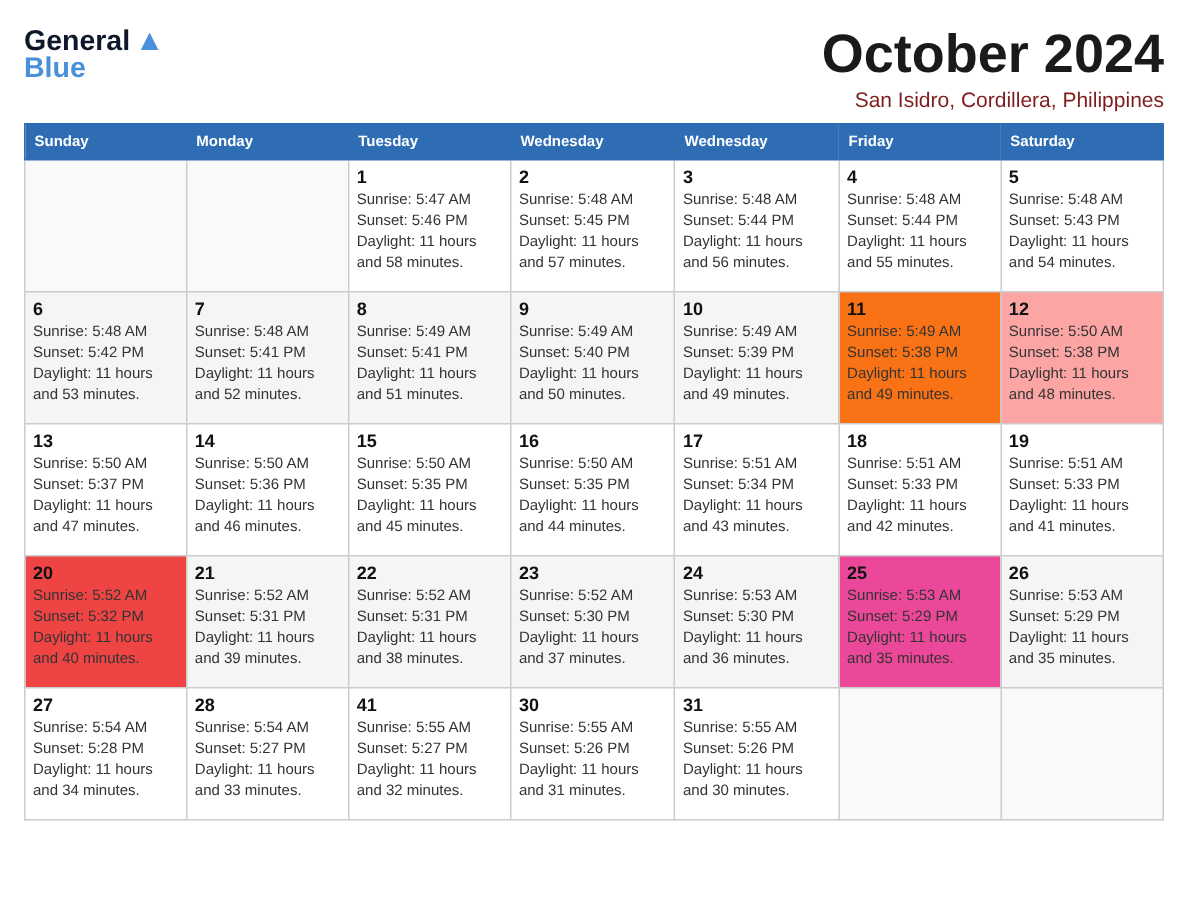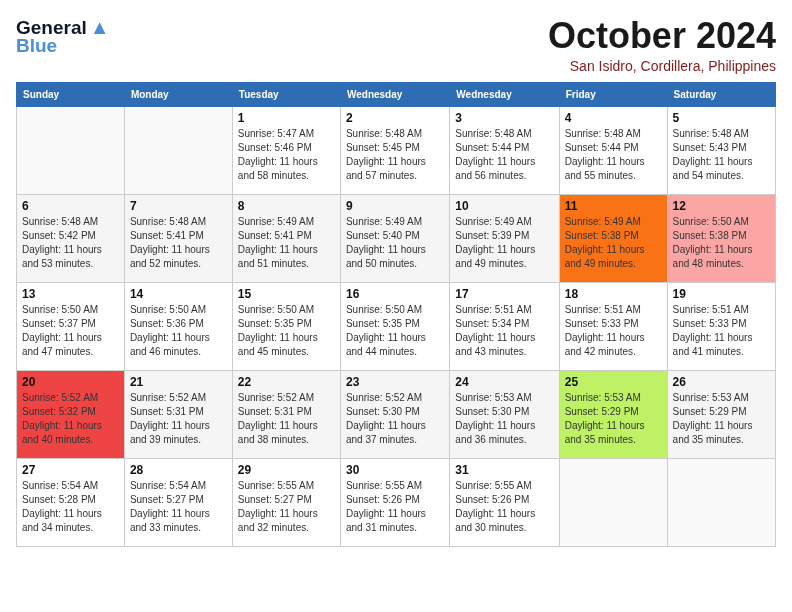--- a/index.html
+++ b/index.html
@@ -215,40 +215,40 @@
           <div class="cell-info">Sunrise: 5:52 AM<br>Sunset: 5:31 PM<br>Daylight: 11 hours and 38 minutes.</div>
         </td>
         <td style="background: rgb(245, 245, 245);">
           <div class="cell-day">23</div>
           <div class="cell-info">Sunrise: 5:52 AM<br>Sunset: 5:30 PM<br>Daylight: 11 hours and 37 minutes.</div>
         </td>
         <td style="background: rgb(245, 245, 245);">
           <div class="cell-day">24</div>
           <div class="cell-info">Sunrise: 5:53 AM<br>Sunset: 5:30 PM<br>Daylight: 11 hours and 36 minutes.</div>
         </td>
-        <td style="background: #bef264;">
+        <td style="background: #ec4899;">
           <div class="cell-day">25</div>
           <div class="cell-info">Sunrise: 5:53 AM<br>Sunset: 5:29 PM<br>Daylight: 11 hours and 35 minutes.</div>
         </td>
         <td style="background: rgb(245, 245, 245);">
           <div class="cell-day">26</div>
           <div class="cell-info">Sunrise: 5:53 AM<br>Sunset: 5:29 PM<br>Daylight: 11 hours and 35 minutes.</div>
         </td>
       </tr>
       <tr class="week-row">
         <td>
           <div class="cell-day">27</div>
           <div class="cell-info">Sunrise: 5:54 AM<br>Sunset: 5:28 PM<br>Daylight: 11 hours and 34 minutes.</div>
         </td>
         <td>
           <div class="cell-day">28</div>
           <div class="cell-info">Sunrise: 5:54 AM<br>Sunset: 5:27 PM<br>Daylight: 11 hours and 33 minutes.</div>
         </td>
         <td>
-          <div class="cell-day">29</div>
+          <div class="cell-day">41</div>
           <div class="cell-info">Sunrise: 5:55 AM<br>Sunset: 5:27 PM<br>Daylight: 11 hours and 32 minutes.</div>
         </td>
         <td>
           <div class="cell-day">30</div>
           <div class="cell-info">Sunrise: 5:55 AM<br>Sunset: 5:26 PM<br>Daylight: 11 hours and 31 minutes.</div>
         </td>
         <td>
           <div class="cell-day">31</div>
           <div class="cell-info">Sunrise: 5:55 AM<br>Sunset: 5:26 PM<br>Daylight: 11 hours and 30 minutes.</div>
         </td>

